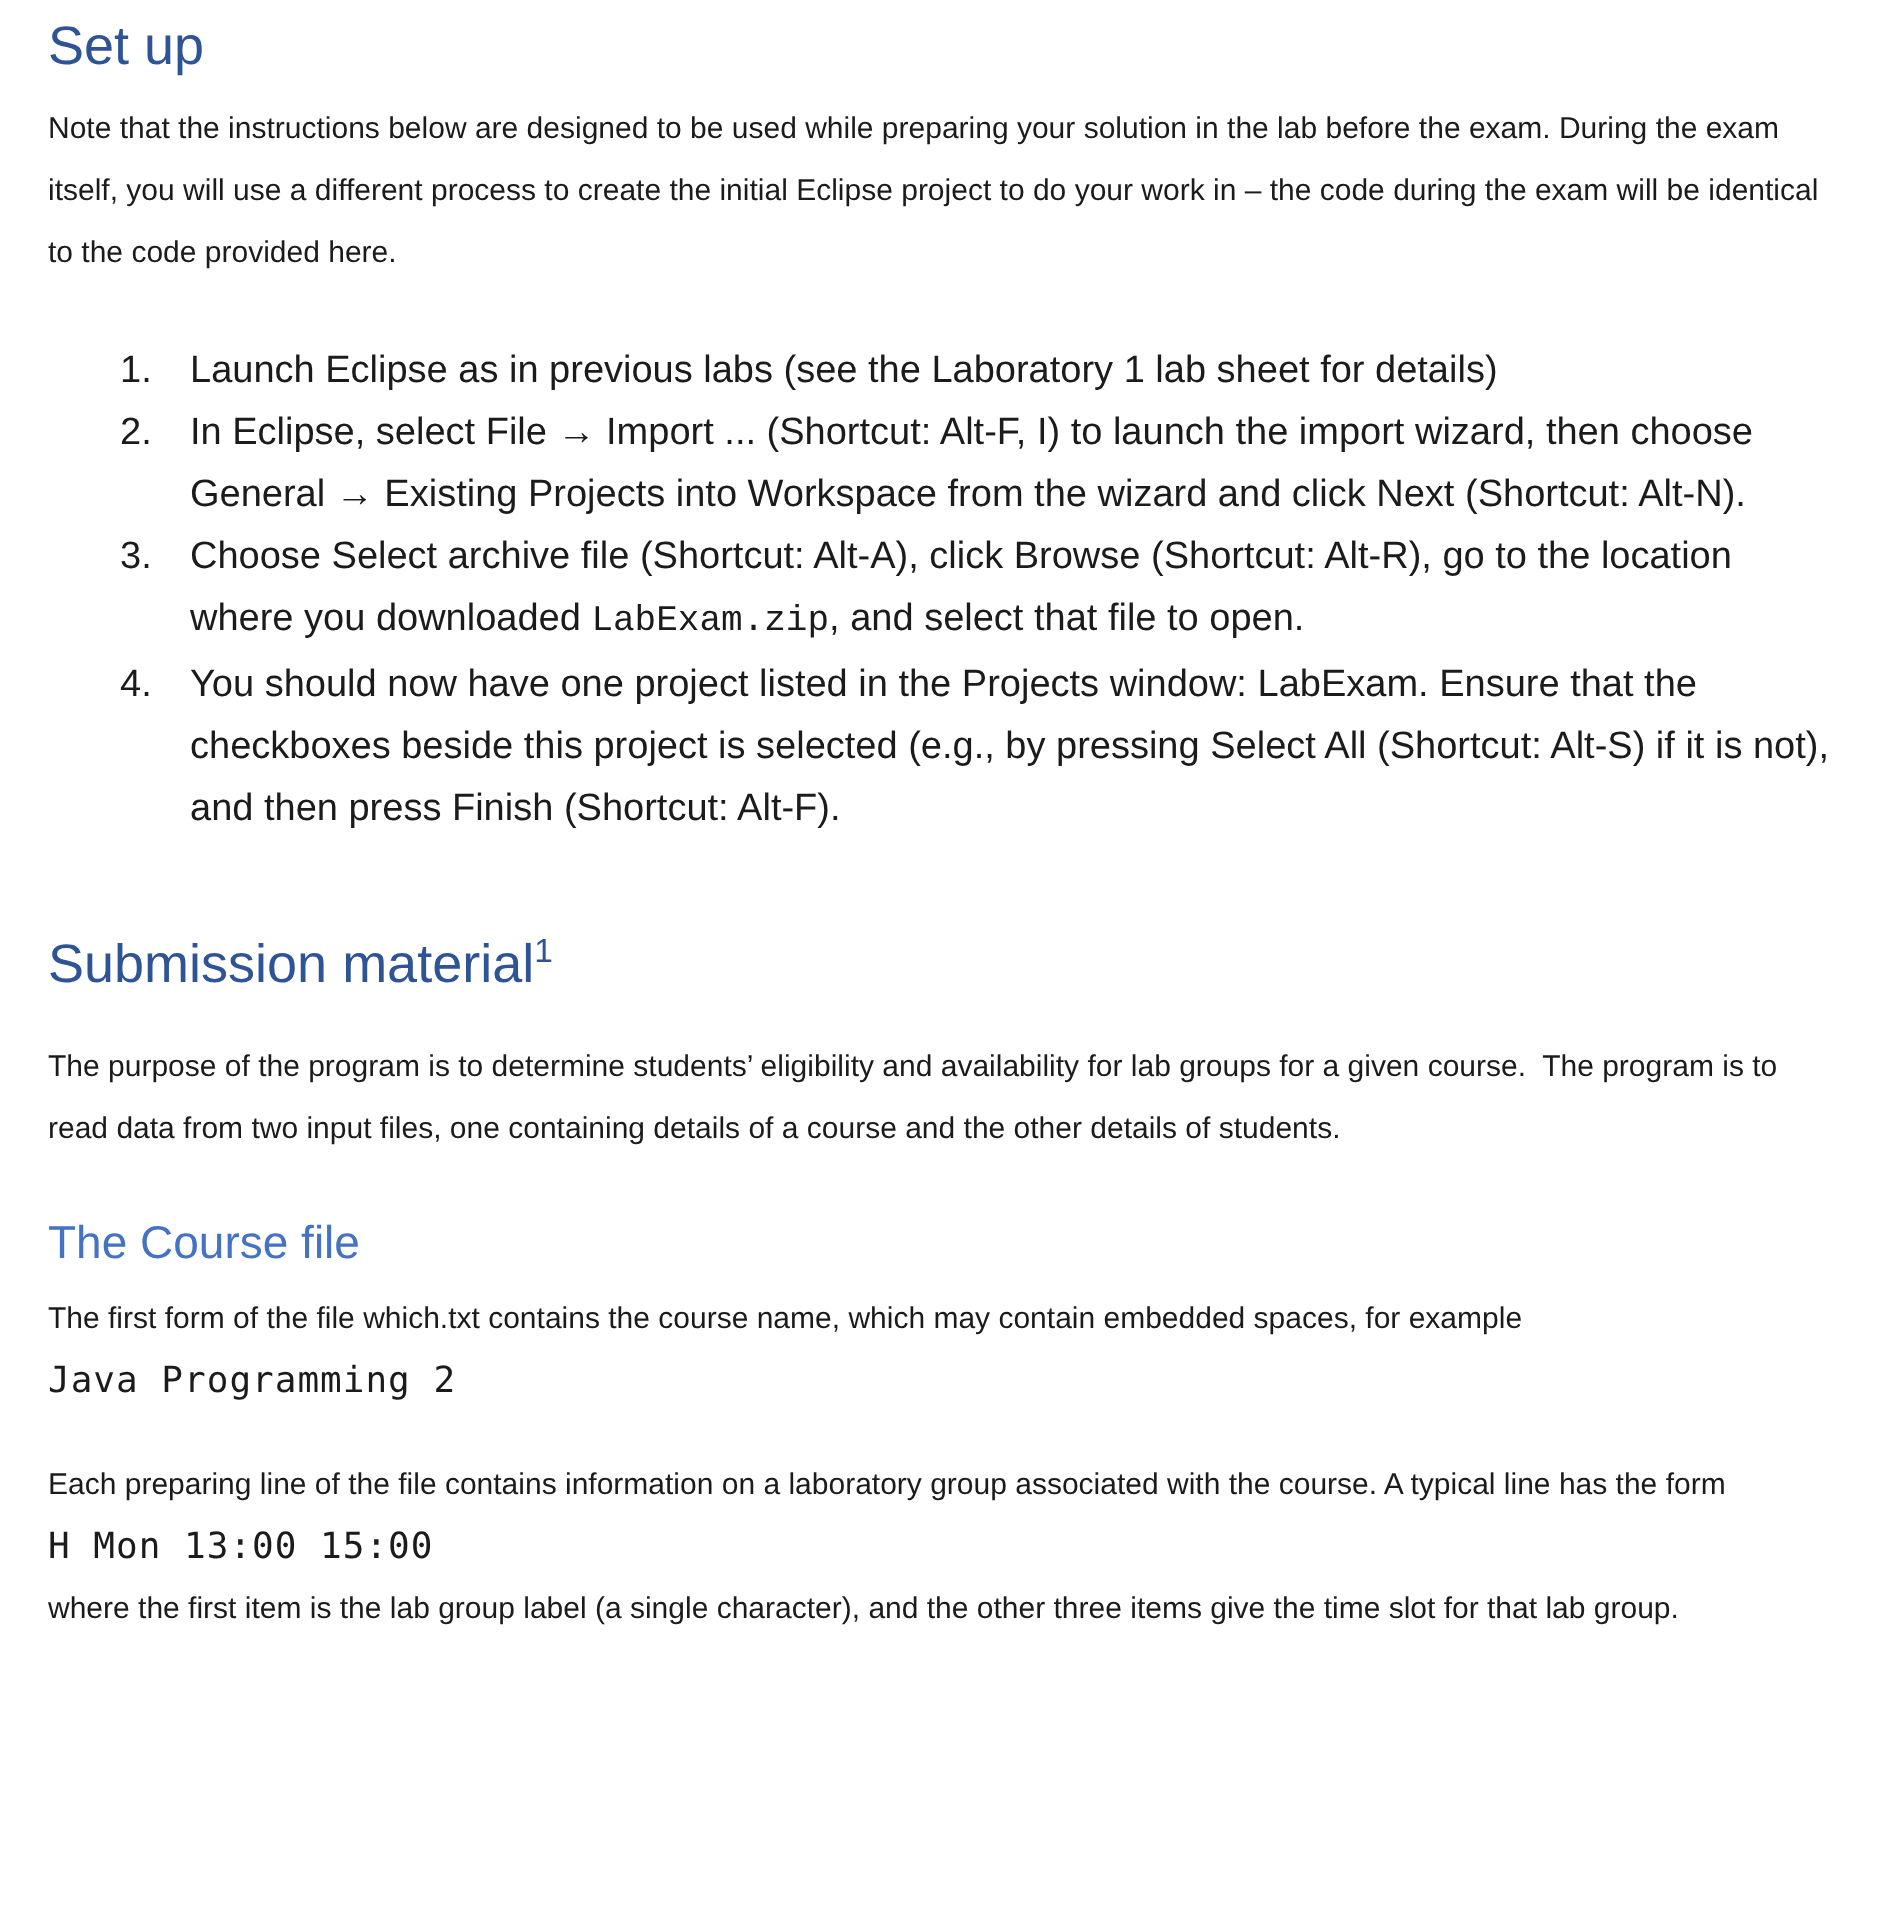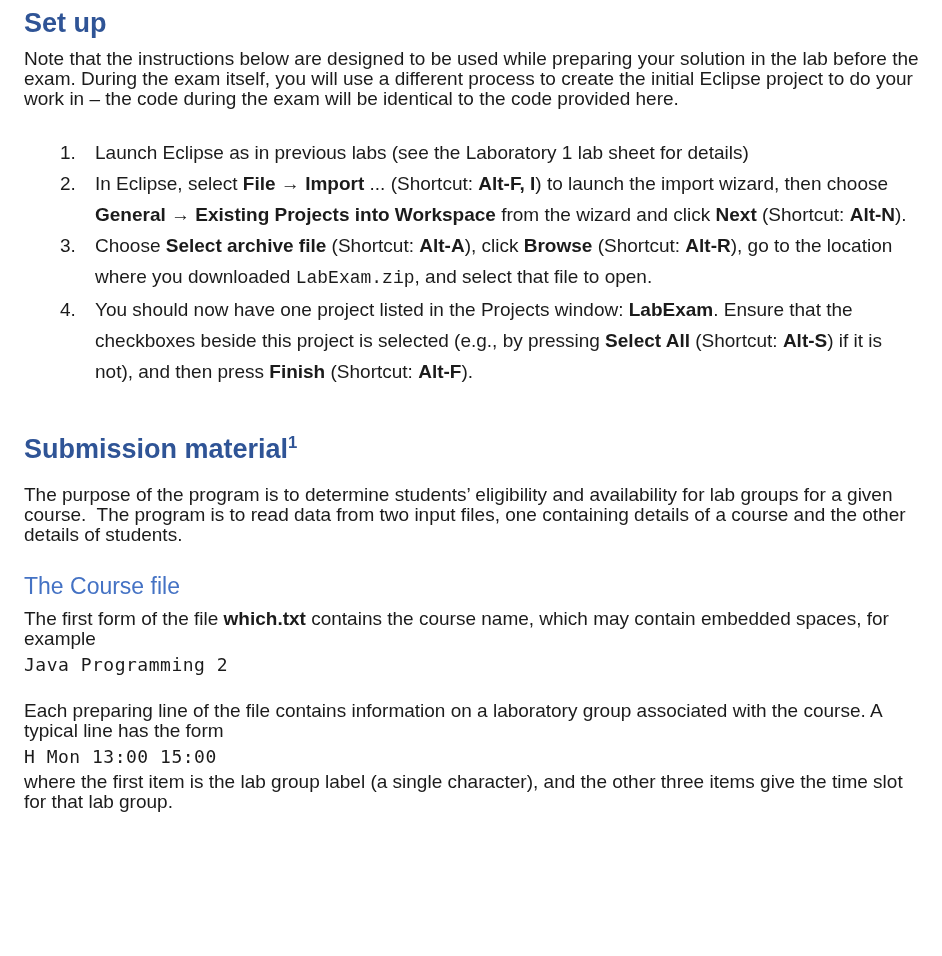--- a/index.html
+++ b/index.html
@@ -15,47 +15,47 @@
     color: var(--text-color);
   }
   .doc {
     width: 942px;
     min-height: 956px;
     background: var(--bg);
     padding: 7px 22px 40px 24px;
   }
   .h1 {
     font-family: "Liberation Sans", sans-serif;
-    font-weight: 700;
+    font-weight: 400;
     font-size: 27px;
     line-height: 33px;
     color: var(--h1-color);
   }
   .h1.first { margin: 0 0 9px 0; }
   .h1.later { margin: 46px 0 19px 0; }
   .h2 {
     font-family: "Liberation Sans", sans-serif;
     font-weight: 400;
     font-size: 23px;
     line-height: 29px;
     color: var(--h2-color);
     margin: 27px 0 8px 0;
   }
   sup.fnref {
     font-size: 62%;
     vertical-align: super;
     line-height: 0;
   }
   .para {
-    font-size: 19px;
-    line-height: 20px;
+    font-size: 15px;
+    line-height: 31px;
     white-space: pre-wrap;
   }
   .para.intro { margin: 0 0 28px 0; }
-  .para b, .runs b, .b { font-weight: 700; }
+  .para b, .runs b, .b { font-weight: 400; }
   .mono-inline {
     font-family: "Liberation Mono", monospace;
     font-size: 18px;
   }
   .codeline {
     font-family: "DejaVu Sans Mono", monospace;
     font-size: 18px;
     line-height: 31px;
     letter-spacing: 0.5px;
     white-space: pre;

